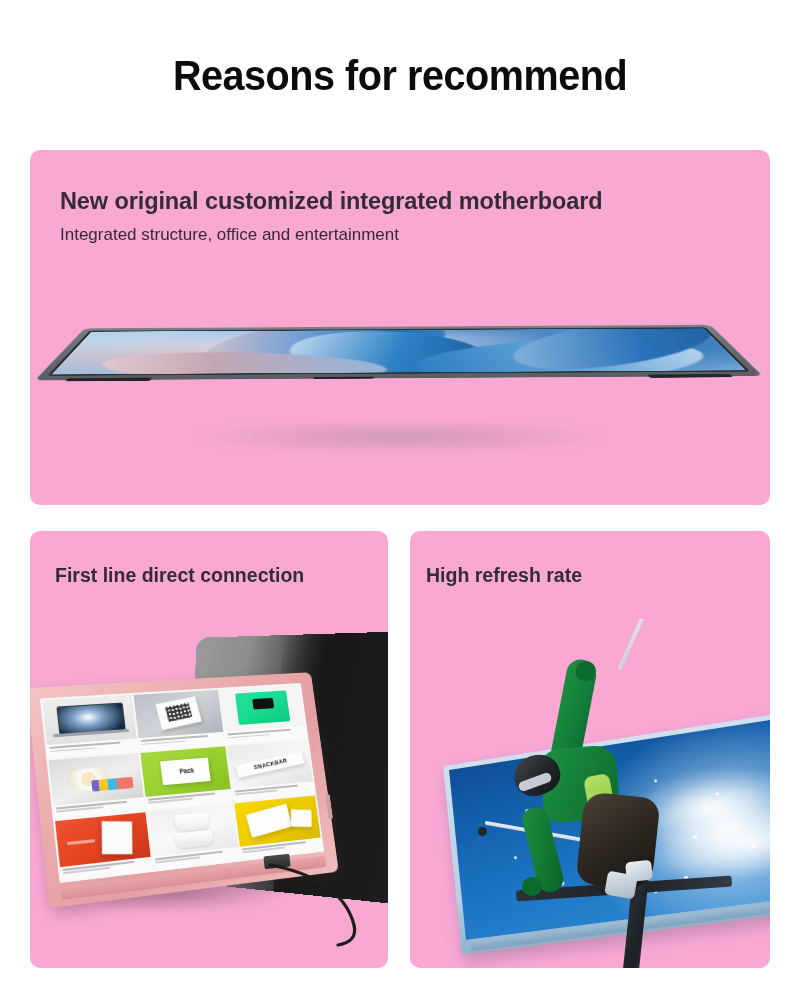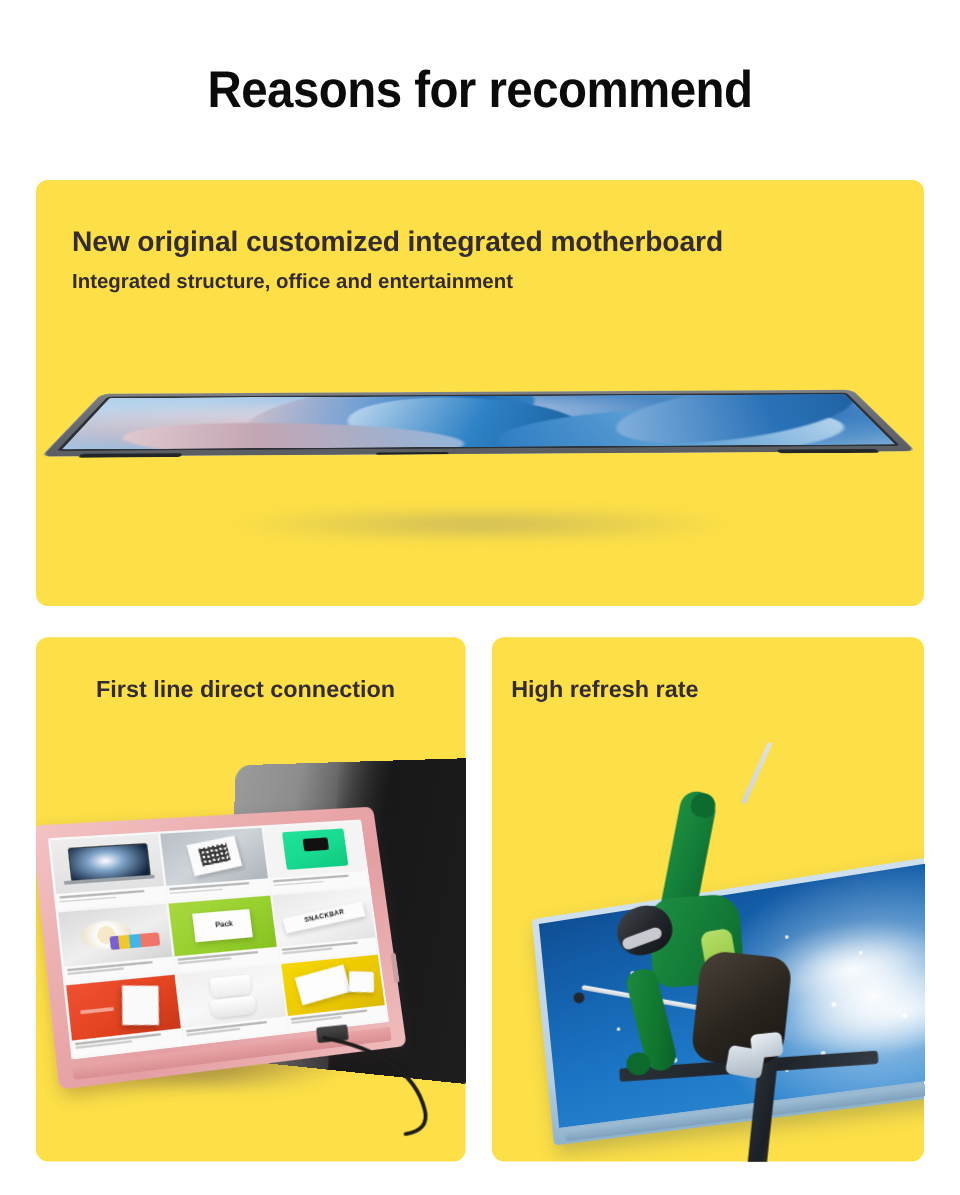--- a/index.html
+++ b/index.html
@@ -22,44 +22,44 @@
     letter-spacing: -0.5px;
     margin: 0;
     padding: 52px 0 0 0;
     line-height: 1.1;
     transform: scaleX(0.92);
   }
 
   
   .card {
     position: absolute;
-    background: #fde047;
+    background: #f9a8d4;
     border-radius: 10px;
     overflow: hidden;
   }
   #card-motherboard { left: 30px; top: 150px; width: 740px; height: 355px; }
   #card-direct      { left: 30px; top: 531px; width: 358px; height: 437px; }
   #card-refresh     { left: 410px; top: 531px; width: 360px; height: 437px; }
 
   .card-heading {
     position: absolute;
     font-weight: bold;
     color: #342c34;
     white-space: nowrap;
   }
   .card-sub {
     position: absolute;
-    font-weight: bold;
+    font-weight: normal;
     color: #342c34;
     white-space: nowrap;
   }
   #card-motherboard .card-heading { left: 30px; top: 38px; font-size: 23.5px; letter-spacing: -0.1px; }
   #card-motherboard .card-sub     { left: 30px; top: 75px; font-size: 17px; }
 
-  #card-direct .card-heading { left: 25px; top: 33px; font-size: 19.5px; margin-left: 25px; }
+  #card-direct .card-heading { left: 25px; top: 33px; font-size: 19.5px; }
   #card-direct .card-sub     { left: 25px; top: 70px; font-size: 18.5px; }
 
   #card-refresh .card-heading { left: 16px; top: 33px; font-size: 19.5px; }
   #card-refresh .card-sub     { left: 16px; top: 72px; font-size: 15.5px; }
 
   
   .mb-stage { position: absolute; left: 0; top: 120px; width: 740px; height: 235px; }
 
   .mb-device {
     position: absolute;

